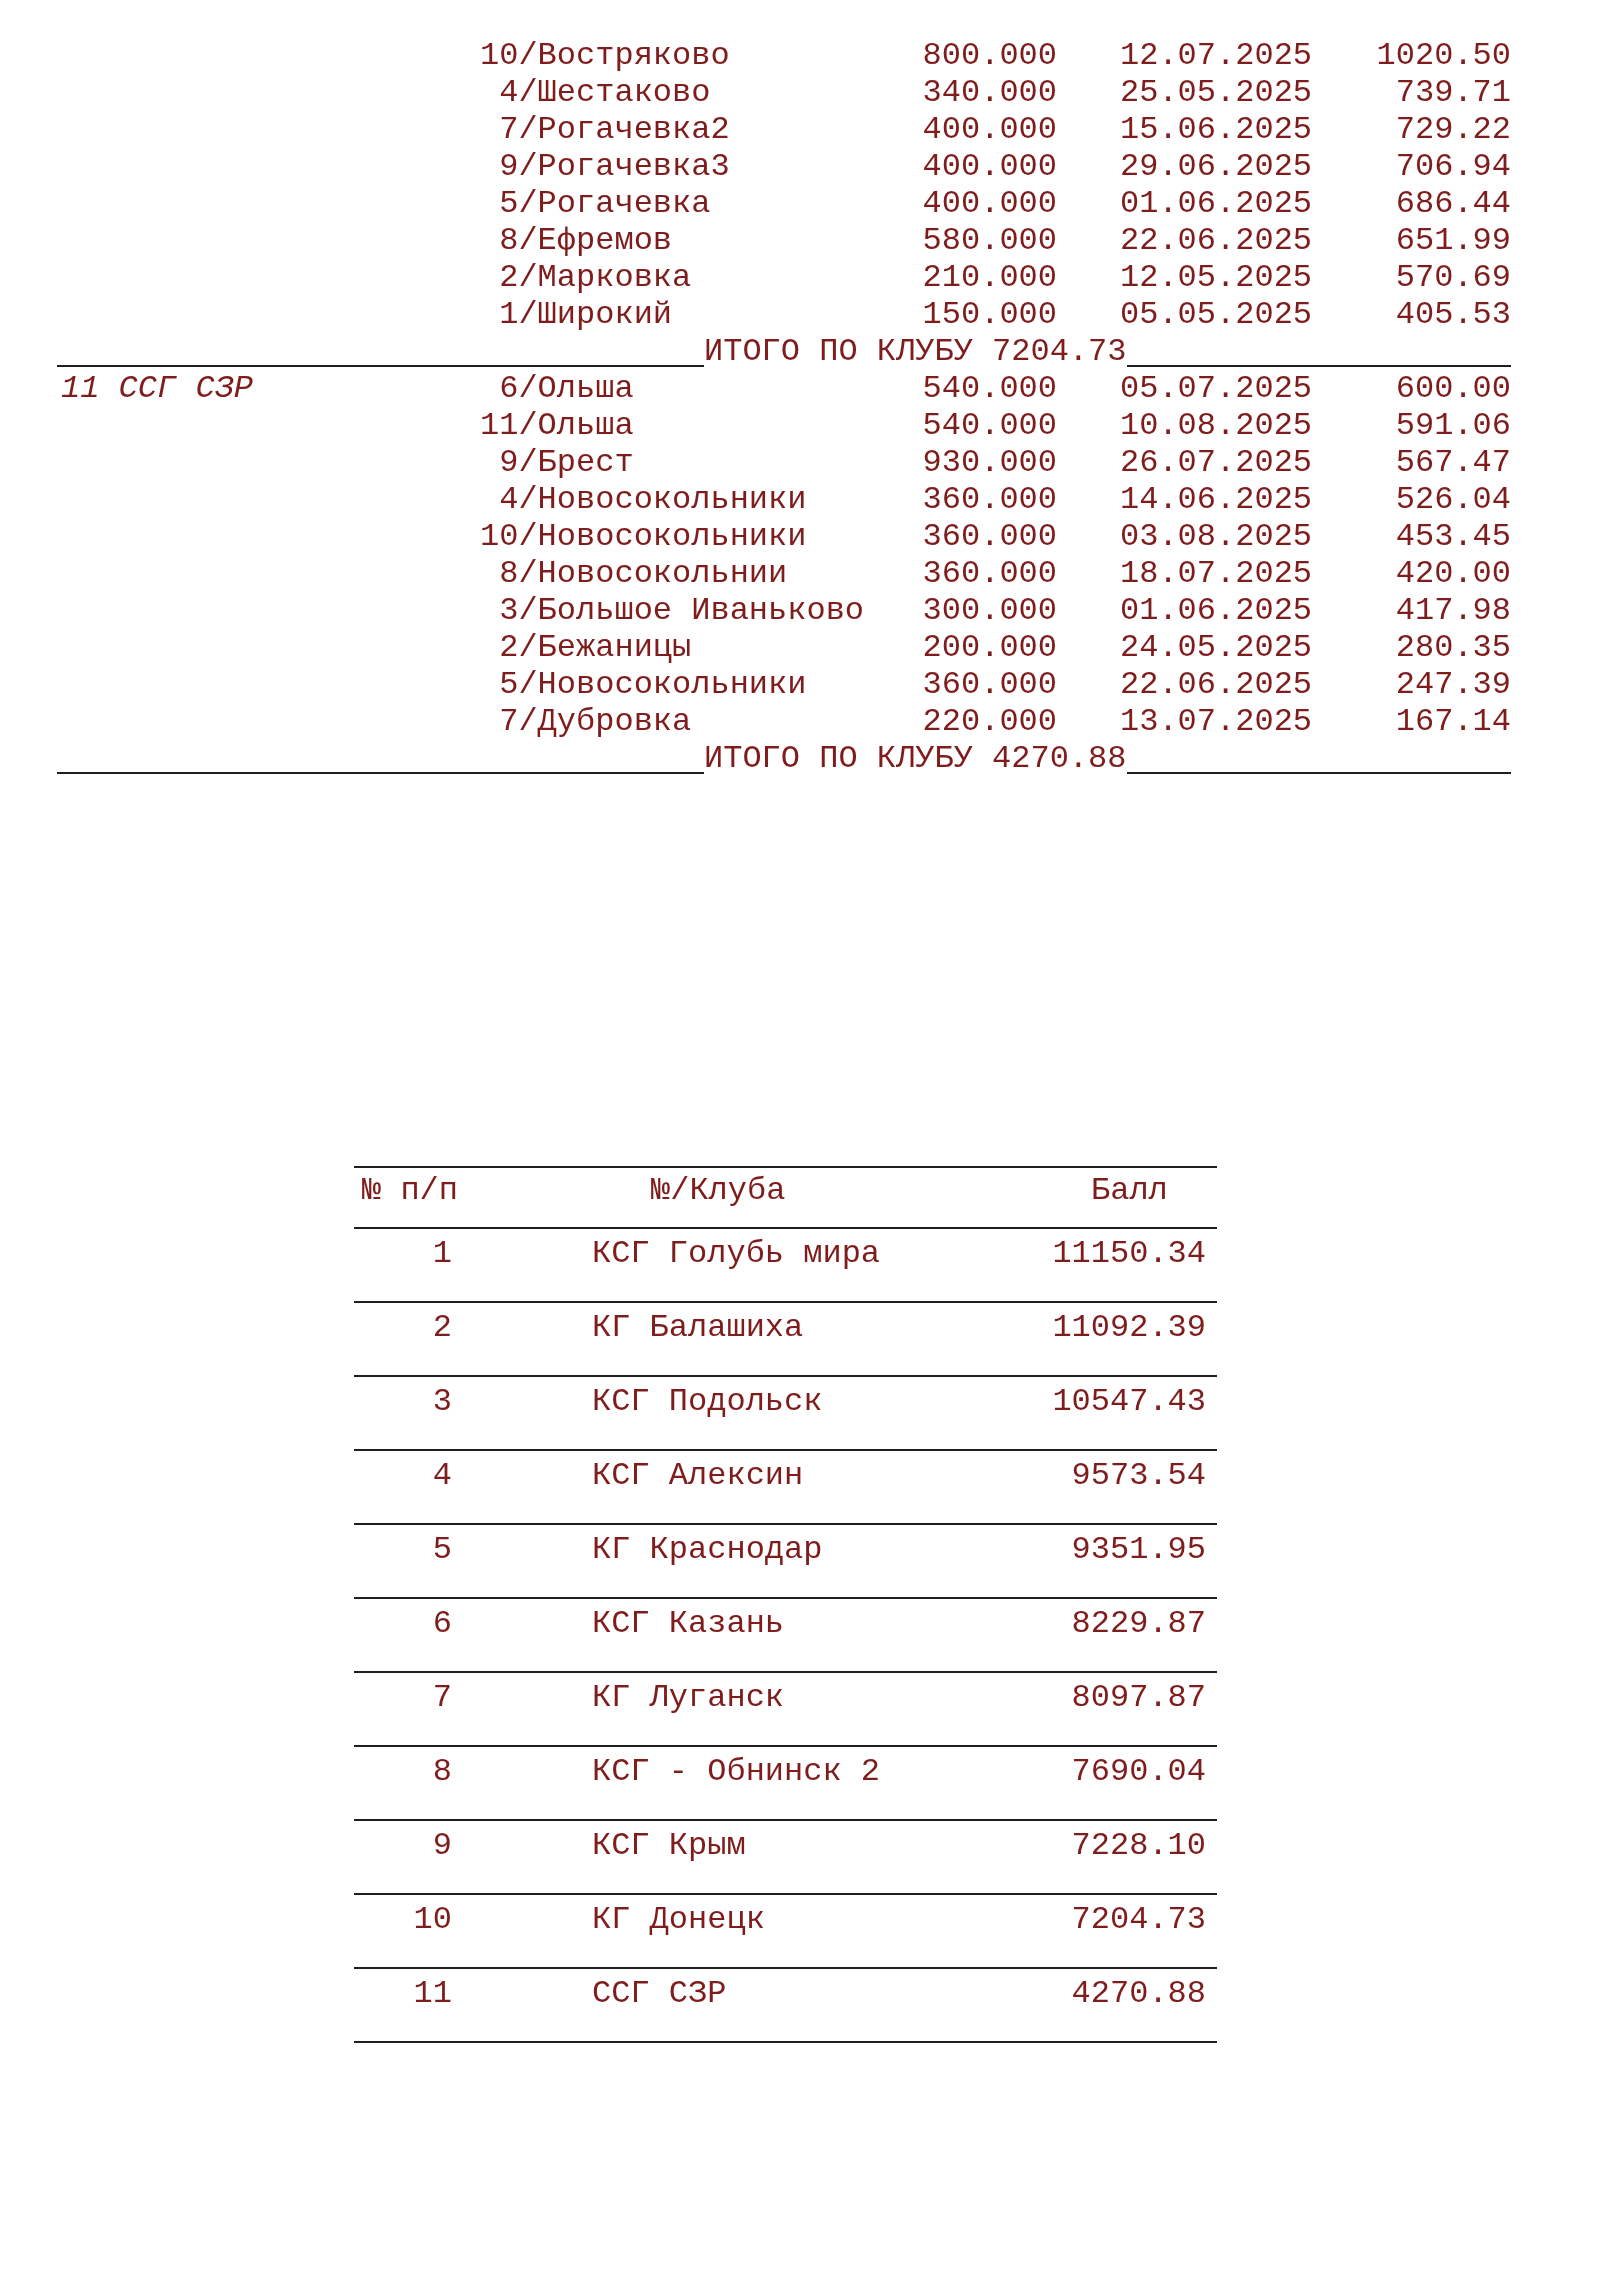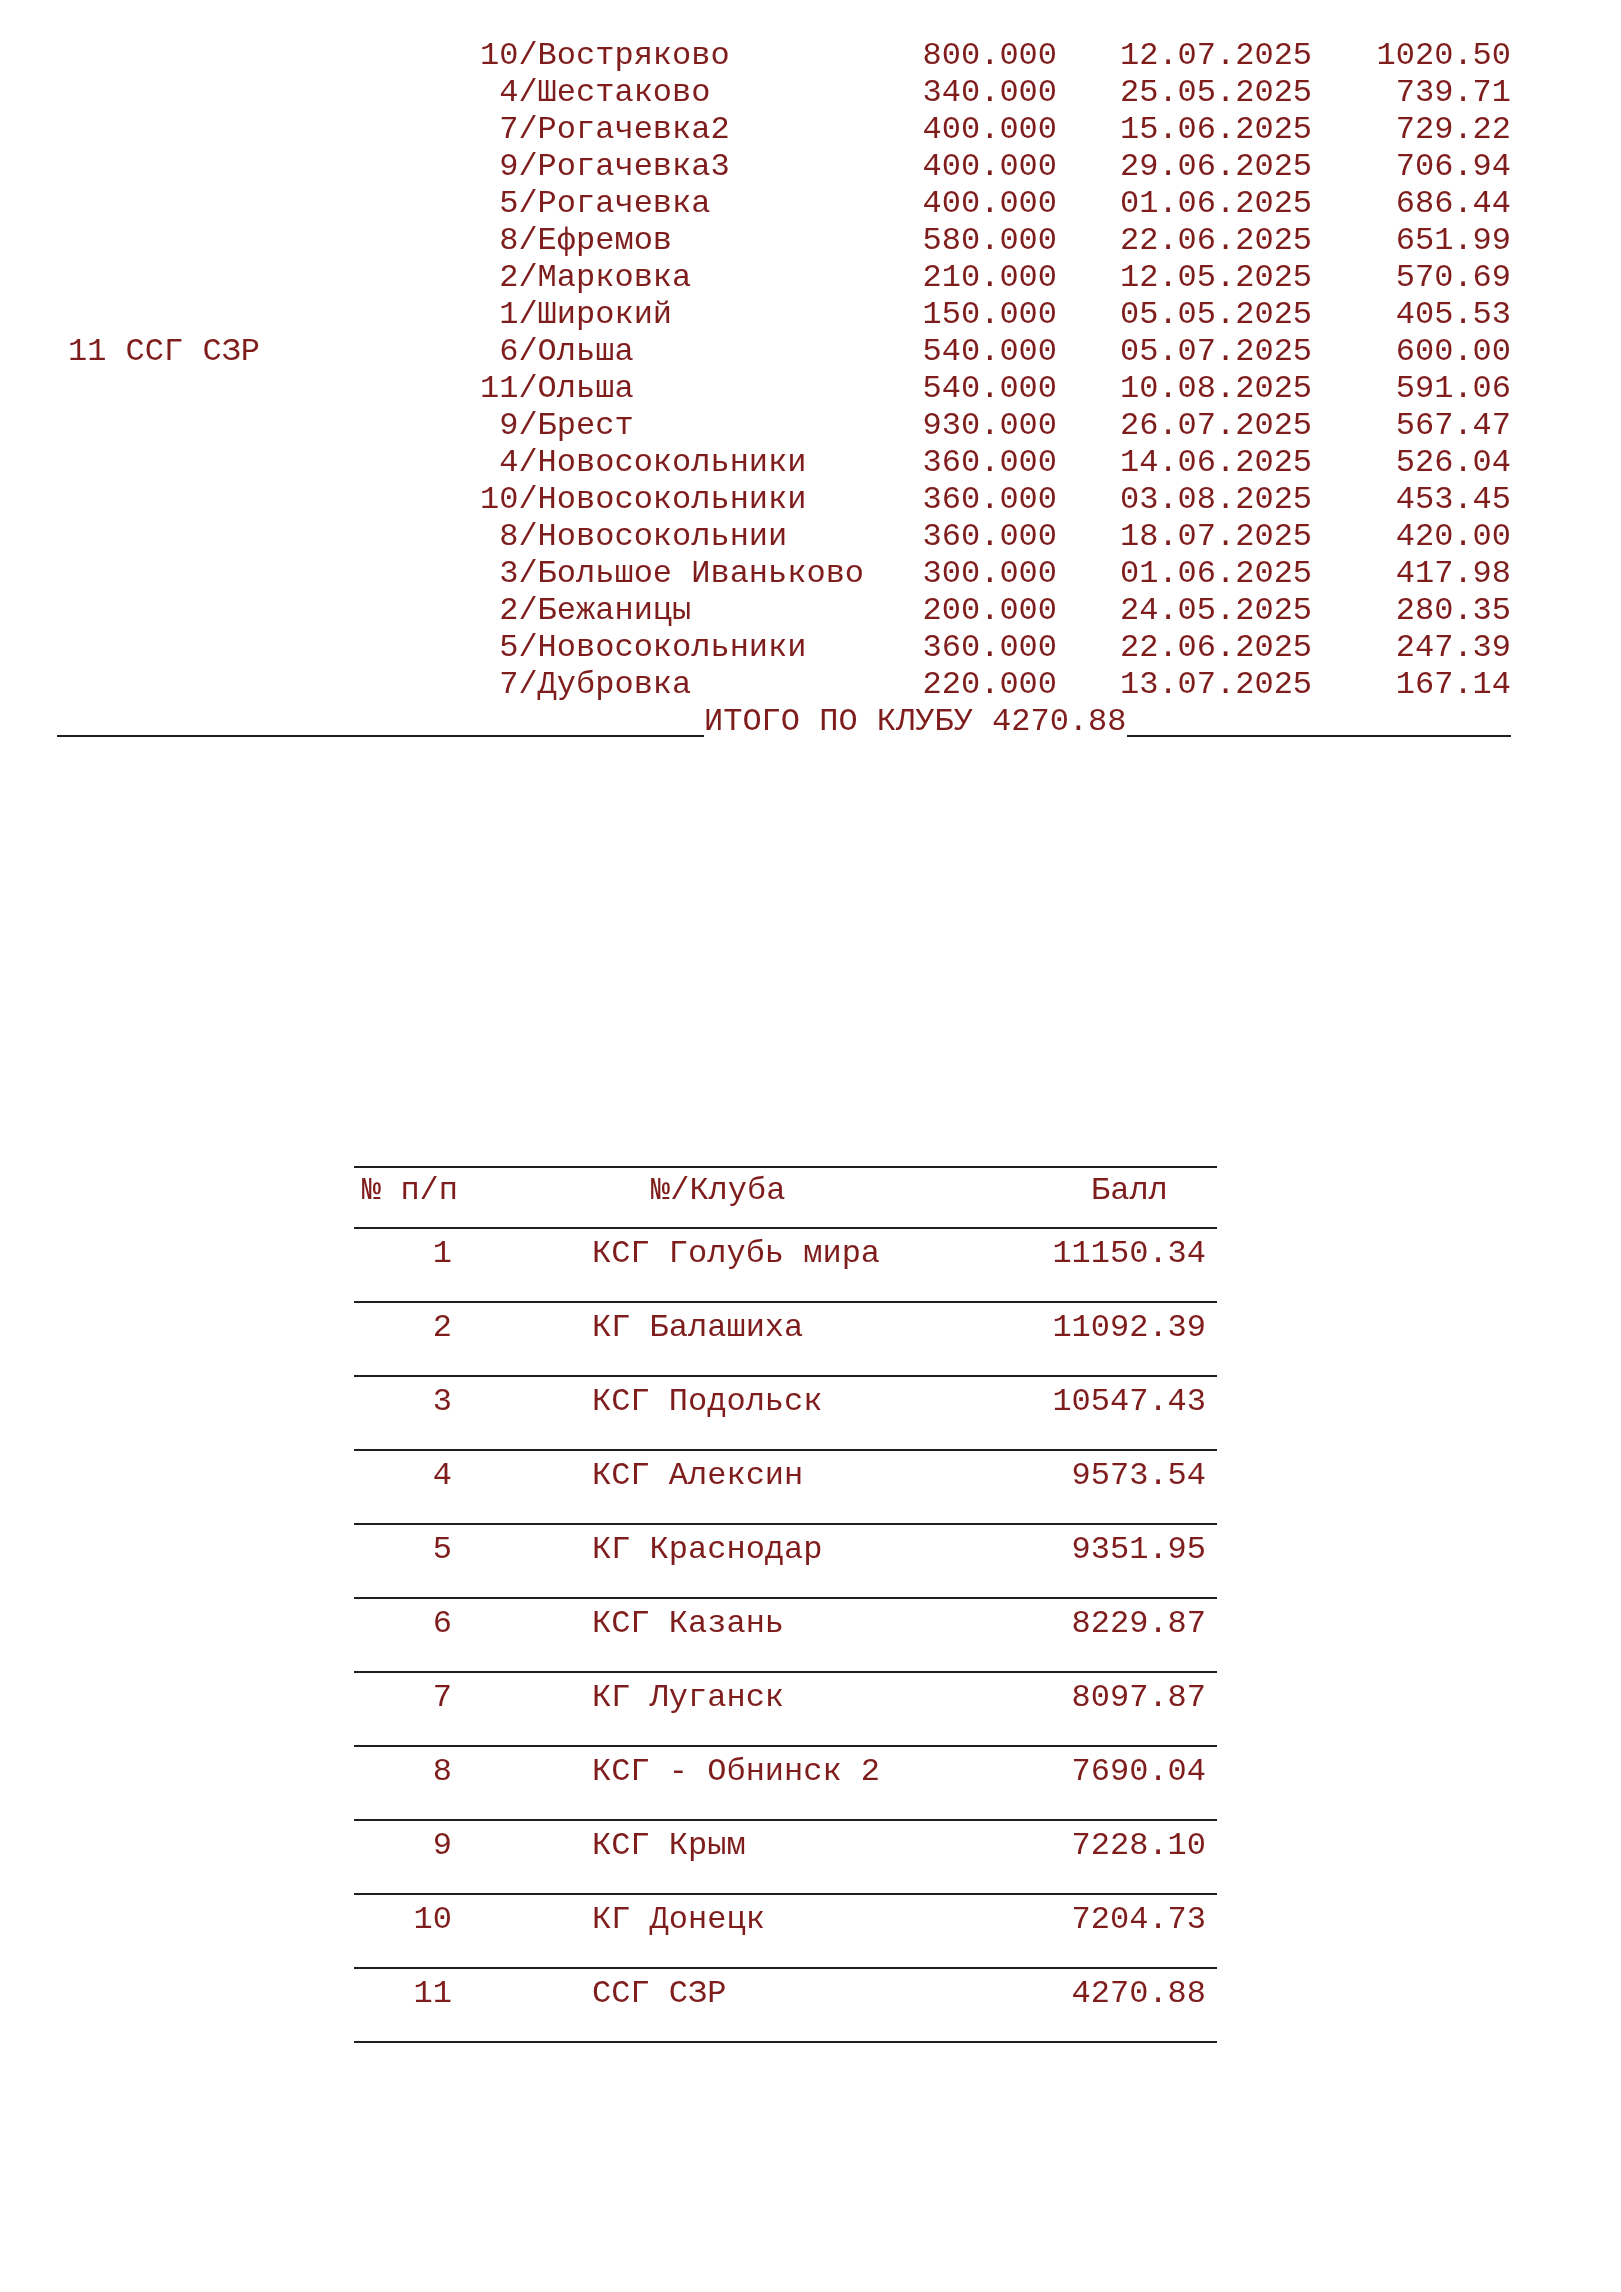--- a/index.html
+++ b/index.html
@@ -5,21 +5,21 @@
   html,body{margin:0;padding:0;background:#e8e8e8;}
   .page{
     position:relative;width:1621px;height:2293px;background:#ffffff;
     font-family:"Liberation Mono","DejaVu Sans Mono",monospace;
     font-size:32px;color:#7f1d1d;overflow:hidden;margin:0 auto;
   }
   
   .cont{position:absolute;top:37px;left:0;width:1621px;}
   .crow{position:relative;height:37px;line-height:37px;}
   .crow span{position:absolute;top:0;height:37px;white-space:pre;}
-  .cell-club{left:68px;}
+  .cell-club{left:61px;font-style:italic;}
   .cell-race{left:480px;}
   .cell-dist{left:863px;width:194px;text-align:right;}
   .cell-date{left:1120px;}
   .cell-pts{left:1317px;width:194px;text-align:right;}
   .itogo{position:relative;height:37px;line-height:37px;}
   .itogo-label{position:absolute;left:704px;top:0;white-space:pre;}
   .rule{position:absolute;height:0;border-top:2.5px solid #1f1f1f;bottom:2.9px;}
   .rule-l{left:57px;width:647px;}
   .rule-r{left:1127px;width:384px;}
   
@@ -106,20 +106,25 @@
 
         <div class="crow">
           <span class="cell-club"></span>
           <span class="cell-race"> 1/Широкий</span>
           <span class="cell-dist">150.000</span>
           <span class="cell-date">05.05.2025</span>
           <span class="cell-pts">405.53</span>
         </div>
       </div>
 
+    <div class="itogo">
+      <div class="rule rule-l"></div>
+      <span class="itogo-label">ИТОГО ПО КЛУБУ 7204.73</span>
+      <div class="rule rule-r"></div>
+    </div>
 
     <div>
 
         <div class="crow">
           <span class="cell-club">11 ССГ СЗР</span>
           <span class="cell-race"> 6/Ольша</span>
           <span class="cell-dist">540.000</span>
           <span class="cell-date">05.07.2025</span>
           <span class="cell-pts">600.00</span>
         </div>

